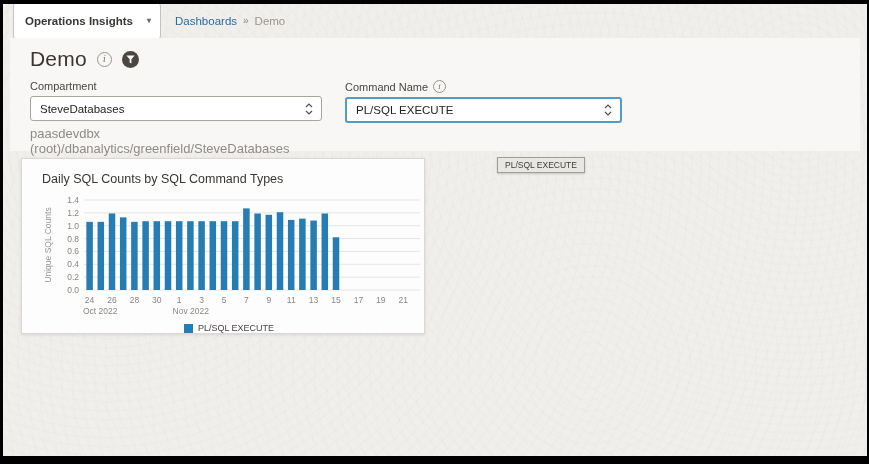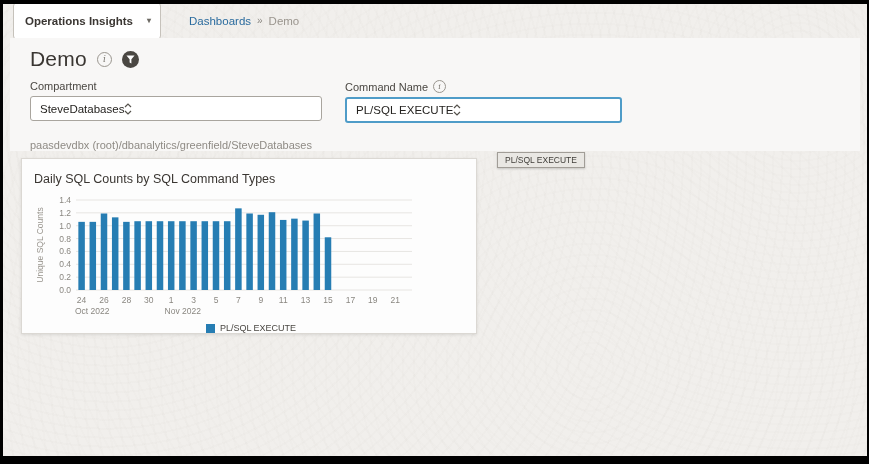--- a/index.html
+++ b/index.html
@@ -14,51 +14,51 @@
       repeating-radial-gradient(circle at 12% 30%, rgba(120,110,95,0.018) 0 2px, transparent 2px 9px),
       repeating-radial-gradient(circle at 68% 80%, rgba(120,110,95,0.015) 0 2px, transparent 2px 11px),
       repeating-radial-gradient(circle at 92% 15%, rgba(120,110,95,0.015) 0 2px, transparent 2px 8px);
     overflow:hidden;}
   
   .topbar{height:33px;display:flex;align-items:center;padding-left:10px;}
   .app-switcher{display:flex;align-items:center;gap:14px;background:#fff;
     border:1px solid #c6c2bb;border-radius:4px;height:38px;padding:0 9px 0 11px;
     font-size:11.5px;font-weight:700;color:var(--ink);cursor:pointer;}
   .caret{font-size:8px;color:#6d6a64;}
-  .breadcrumb{display:flex;align-items:center;gap:6px;margin-left:28px;font-size:11.5px;}
+  .breadcrumb{display:flex;align-items:center;gap:6px;margin-left:14px;font-size:11.5px;}
   .crumb-link{color:var(--crumb-link,#2a6b9e);text-decoration:none;cursor:pointer;}
   .crumb-sep{color:#8a8781;font-size:10px;}
   .crumb-current{color:#9a958e;}
   
   .panel{background:var(--panel);margin:1px 7px 0 7px;height:113px;padding:6px 20px 0 20px;position:relative;}
   .title-row{display:flex;align-items:center;gap:10px;margin-top:3px;}
   .page-title{font-size:21px;font-weight:400;color:var(--ink);letter-spacing:.2px;}
   .info-icon{width:15px;height:15px;border:1px solid #9a968f;border-radius:50%;
     display:inline-flex;align-items:center;justify-content:center;
     font-family:"DejaVu Serif",serif;font-style:italic;font-size:9px;color:#7c7872;cursor:pointer;background:transparent;}
   .filter-btn{width:17px;height:17px;border-radius:50%;background:#4a4742;border:none;
     display:inline-flex;align-items:center;justify-content:center;cursor:pointer;}
   .filters{display:flex;margin-top:9px;}
   .fcol{display:flex;flex-direction:column;}
   .fcol.compartment{width:292px;margin-right:23px;}
   .fcol.command{width:277px;position:relative;}
   .flabel{font-size:11px;color:var(--label);margin-bottom:4px;display:flex;align-items:center;gap:5px;}
   .flabel .info-icon{width:13px;height:13px;font-size:8px;}
   .select{background:#fff;border:1px solid #a9a59e;border-radius:3px;height:25px;
-    display:flex;align-items:center;
+    display:flex;align-items:center;justify-content:space-between;
     padding:0 8px 0 9px;font-size:11.5px;color:#252320;cursor:pointer;}
   .select.focused{border:2px solid var(--focus-blue,#4f9cc8);height:26px;}
   .stepper{display:flex;flex-direction:column;line-height:5px;color:#55524c;font-size:8px;}
-  .path-text{font-size:11px;color:#8f8b85;margin-top:18px;}
+  .path-text{font-size:13px;color:#8f8b85;margin-top:5px;}
   .cmd-tooltip{position:absolute;top:calc(100% + 1px);left:152px;background:#e9e7e3;
     border:1px solid #a19d97;box-shadow:0 1px 2px rgba(0,0,0,0.18);
     font-size:8.5px;color:#3f3d38;padding:2px 7px;white-space:nowrap;z-index:5;}
   
-  .card{position:absolute;left:18px;top:154px;width:456px;height:176px;background:var(--card);
-    border:1px solid #dbd8d3;box-shadow:0 1px 3px rgba(0,0,0,0.10);padding:13px 8px 0 12px;}
+  .card{position:absolute;left:18px;top:154px;width:404px;height:176px;background:var(--card);
+    border:1px solid #dbd8d3;box-shadow:0 1px 3px rgba(0,0,0,0.10);padding:13px 8px 0 20px;}
   .card-title{font-size:12.5px;color:var(--ink);margin-bottom:6px;}
   .legend{display:flex;align-items:center;justify-content:center;gap:5px;margin-top:1px;cursor:pointer;}
   .legend-swatch{width:9px;height:9px;display:inline-block;}
   .legend-label{font-size:9px;color:#4a4742;}
   svg text{font-family:"Liberation Sans","DejaVu Sans",sans-serif;}
 </style>
 </head>
 <body>
 
 <div class="screen">

